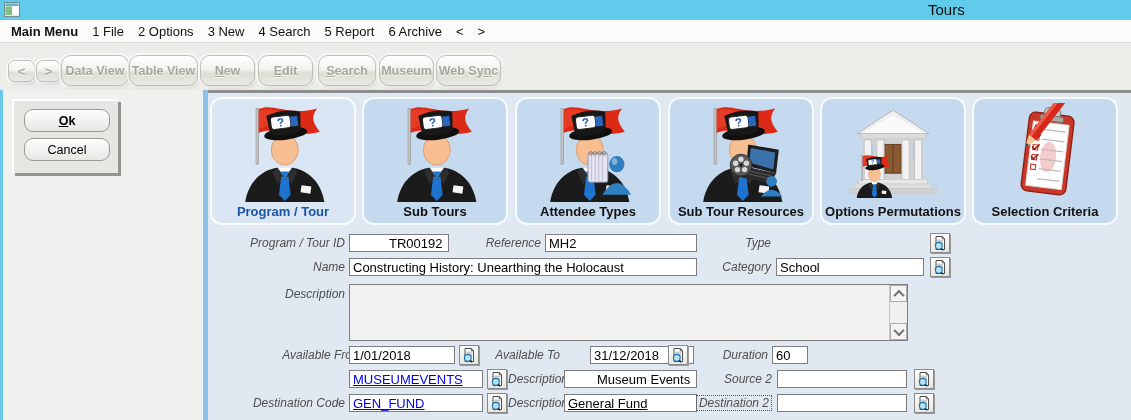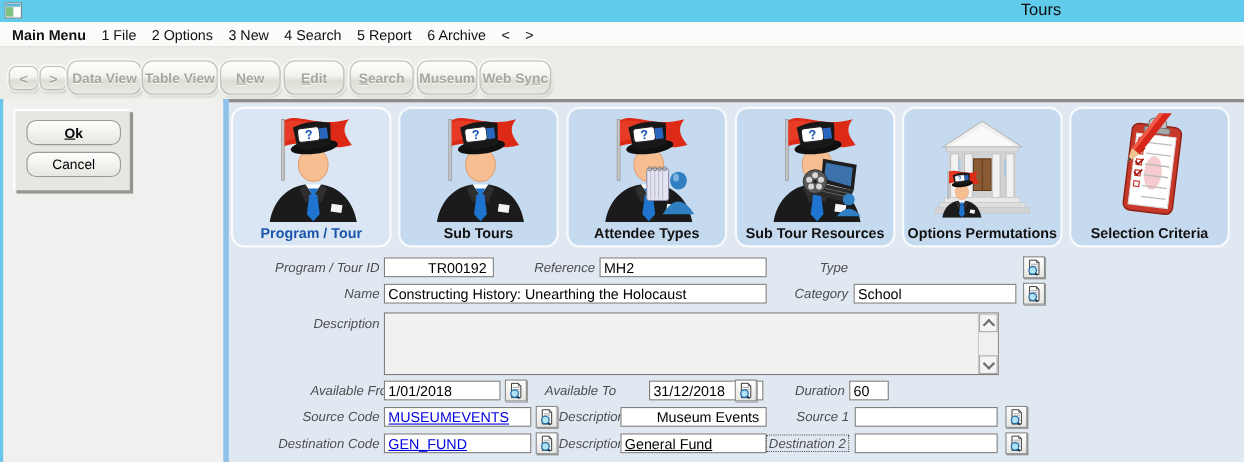--- a/index.html
+++ b/index.html
@@ -354,30 +354,29 @@
   <div class="lbl" style="left:460px;top:346px;width:100px;">Available To</div>
   <input class="inp" style="left: 548px; top: 346px; width: 104px; margin-left: 42px;" value="31/12/2018">
   <button class="lookup" style="left:668px;top:345px;">
       <svg>
         <use href="#icon-lookup"></use>
       </svg>
     </button>
   <div class="lbl" style="left:688px;top:346px;width:80px;">Duration</div>
   <input class="inp" style="left: 772px; top: 346px; width: 36px;" value="60">
 
-  <div class="lbl" style="left:195px;top:370px;width:150px;">Source Code</div>
   <input class="inp link" style="left: 349px; top: 370px; width: 134px;" value="MUSEUMEVENTS">
   <button class="lookup" style="left:487px;top:369px;">
       <svg>
         <use href="#icon-lookup"></use>
       </svg>
     </button>
   <div class="lbl" style="left:508px;top:370px;width:52px;">Description</div>
   <input class="inp" style="left: 564px; top: 370px; width: 133px; padding-left: 32px;" value="Museum Events">
-  <div class="lbl" style="left:692px;top:370px;width:80px;">Source 1</div>
+  <div class="lbl" style="left:692px;top:370px;width:80px;">Source 2</div>
   <input class="inp" style="left: 777px; top: 370px; width: 130px;" value="">
   <button class="lookup" style="left:914px;top:369px;">
       <svg>
         <use href="#icon-lookup"></use>
       </svg>
     </button>
 
   <div class="lbl" style="left:195px;top:394px;width:150px;">Destination Code</div>
   <input class="inp link" style="left: 349px; top: 394px; width: 134px;" value="GEN_FUND">
   <button class="lookup" style="left:487px;top:393px;">

